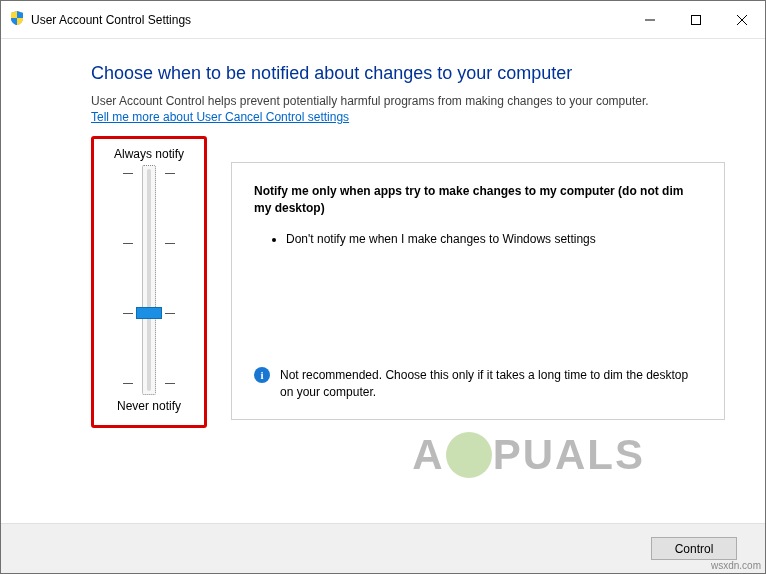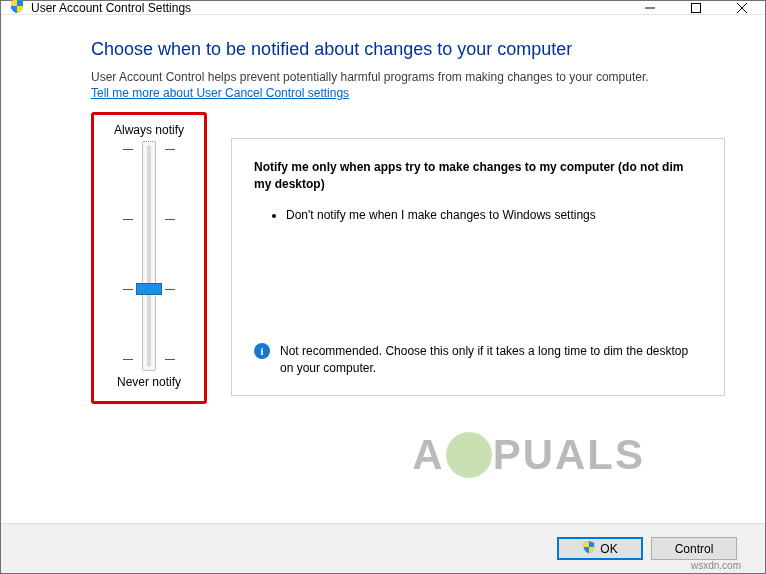--- a/index.html
+++ b/index.html
@@ -13,21 +13,21 @@
   .window {
     width: 766px;
     height: 574px;
     border: 1px solid #707070;
     display: flex;
     flex-direction: column;
     position: relative;
     background: #fff;
   }
   .titlebar {
-    height: 14px;
+    height: 38px;
     display: flex;
     align-items: center;
     border-bottom: 1px solid #e5e5e5;
     padding-left: 8px;
   }
   .titlebar .win-title {
     font-size: 12px;
     margin-left: 6px;
     flex: 1;
   }
@@ -217,21 +217,21 @@
     display:flex;
     align-items:center;
   }
   .wm-circle{
     width:46px;height:46px;border-radius:50%;
     background:#7cb342;display:inline-block;margin:0 1px;
     position:relative;
   }
   .attribution {
     position: absolute;
-    right: 24px;
+    right: 4px;
     bottom: 2px;
     font-size: 10px;
     color: #888;
   }
   svg.shield { width:16px; height:16px; }
 </style>
 </head>
 <body>
 
 <div class="window">
@@ -309,29 +309,19 @@
 
     
     <div class="watermark">
       <span>A</span>
       <span class="wm-circle"></span>
       <span>PUALS</span>
     </div>
   </div>
 
   <div class="footer">
-    <button class="btn primary">
-      <span>
-        <svg class="shield" viewBox="0 0 16 16" style="width:14px;height:14px">
-          <path d="M8 1 L14 3 V8 C14 12 11 14.5 8 15 C5 14.5 2 12 2 8 V3 Z" fill="#1e88e5"></path>
-          <path d="M8 1 L2 3 V8 H8 Z" fill="#fdd835"></path>
-          <path d="M8 8 H14 C14 12 11 14.5 8 15 Z" fill="#fdd835"></path>
-        </svg>
-      </span>
-      <span>OK</span>
-    </button>
     <button class="btn">
       <span>Control</span>
     </button>
   </div>
 
   <div class="attribution">wsxdn.com</div>
 </div>
 
 </body></html>

